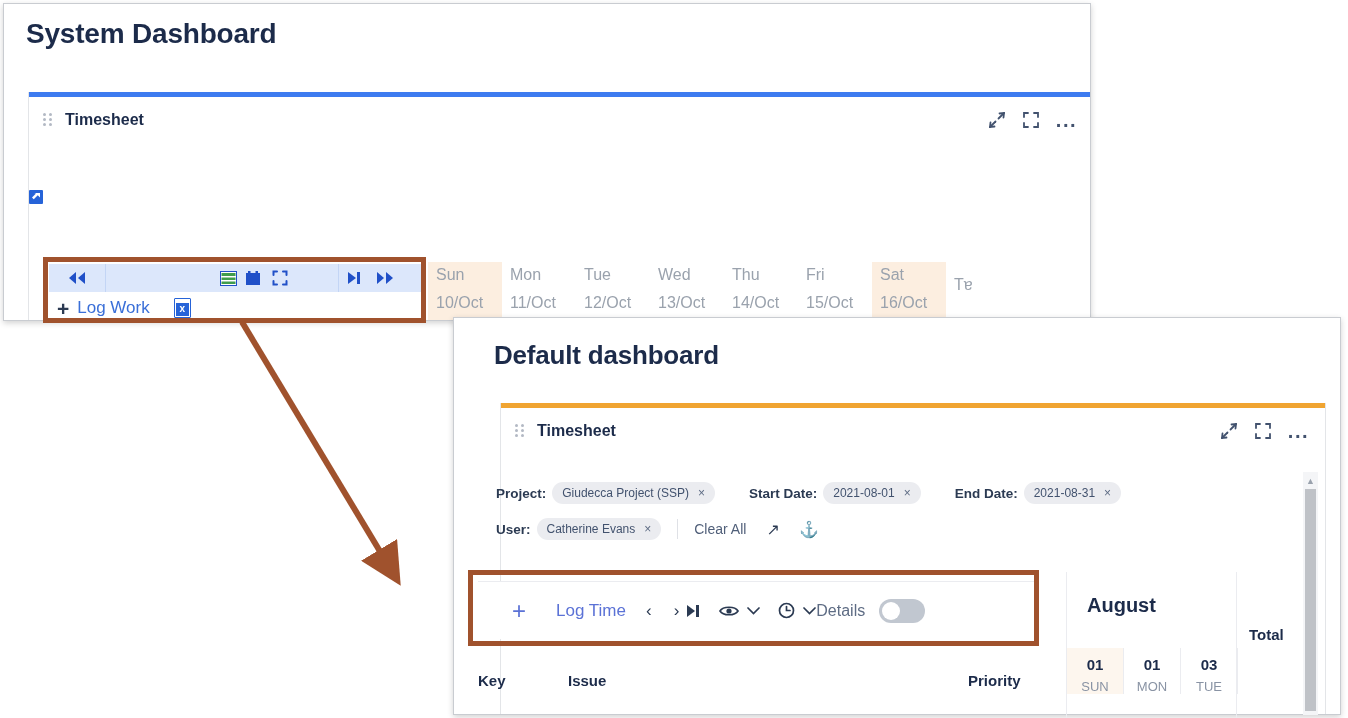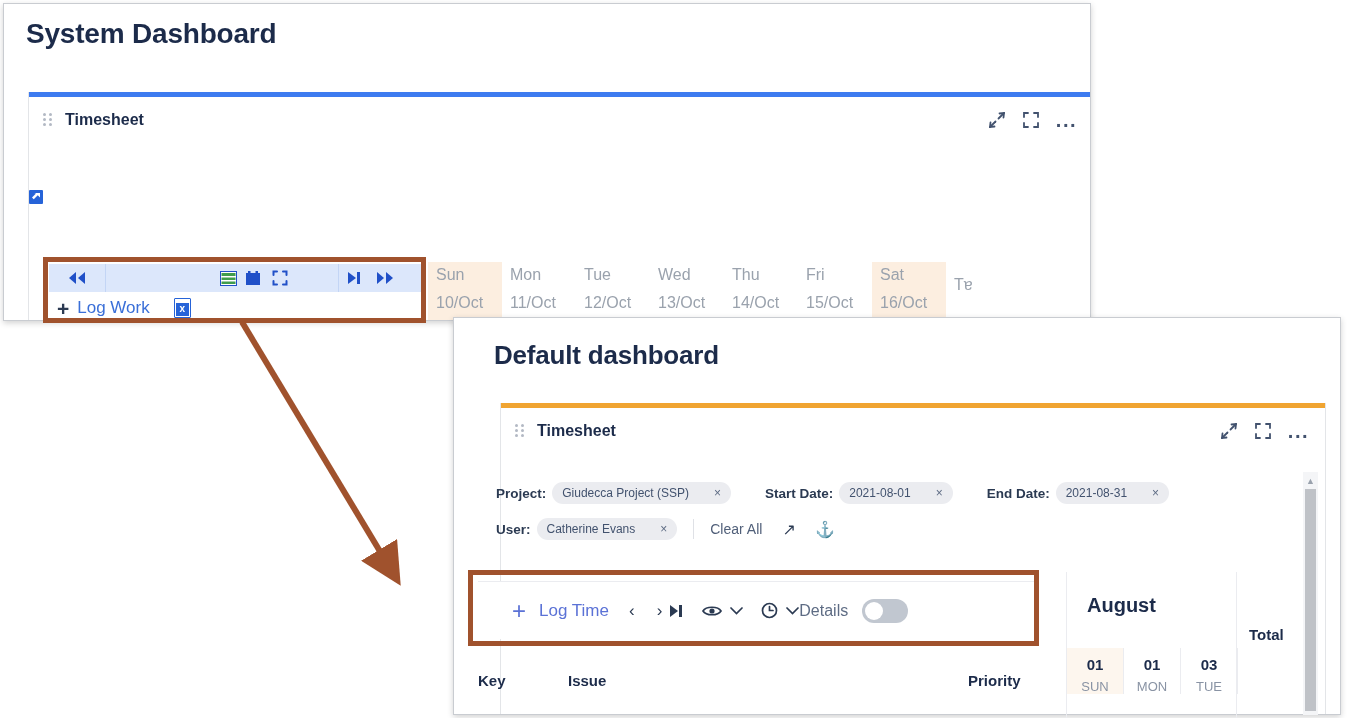--- a/index.html
+++ b/index.html
@@ -232,21 +232,21 @@
   .filter-row + .filter-row { margin-top: 6px; }
   .filter-label { font-weight: 700; font-size: 13.5px; }
   .chip {
     background: #ebecf0;
     border-radius: 14px;
     padding: 4px 10px;
     font-size: 12px;
     color: #42526e;
     display: inline-flex;
     align-items: flex-end;
-    gap: 25px;
+    gap: 9px;
     white-space: nowrap;
   }
   .chip .x { color: #5e6c84; font-size: 12px; }
   .fl-gap { width: 22px; }
   .vbar { width: 1px; height: 20px; background: #dfe1e6; margin: 0 10px; }
   .clear-all { color: #505f79; font-size: 14px; }
   .arrow-ne { color: #2b3a52; font-size: 16px; margin-left: 14px; }
   .anchor-ic { color: #2b3a52; font-size: 16px; margin-left: 14px; }
 
   
@@ -258,21 +258,21 @@
     height: 58px;
     background: #ffffff;
     display: flex;
     align-items: center;
     padding-left: 34px;
     box-sizing: border-box;
     gap: 0;
     border-top: 1px solid #ebecf0;
   }
   .lt-plus { color: #5b72d6; font-size: 24px; font-weight: 400; line-height: 1; }
-  .lt-label { color: #5b72d6; font-size: 17px; margin-left: 13px; text-align: right; }
+  .lt-label { color: #5b72d6; font-size: 17px; margin-left: 30px; text-align: right; }
   .lt-nav { color: #2b3a52; font-size: 17px; margin-left: 14px; }
   .lt-icon { color: #2b3a52; margin-left: 18px; display: flex; align-items: center; }
   .caret { color: #2b3a52; font-size: 13px; margin-left: 8px; }
   .details-label { color: #5e6c84; font-size: 16px; }
   .toggle {
     margin-left: 14px;
     width: 46px; height: 24px;
     background: #c1c7d0;
     border-radius: 12px;
     position: relative;

